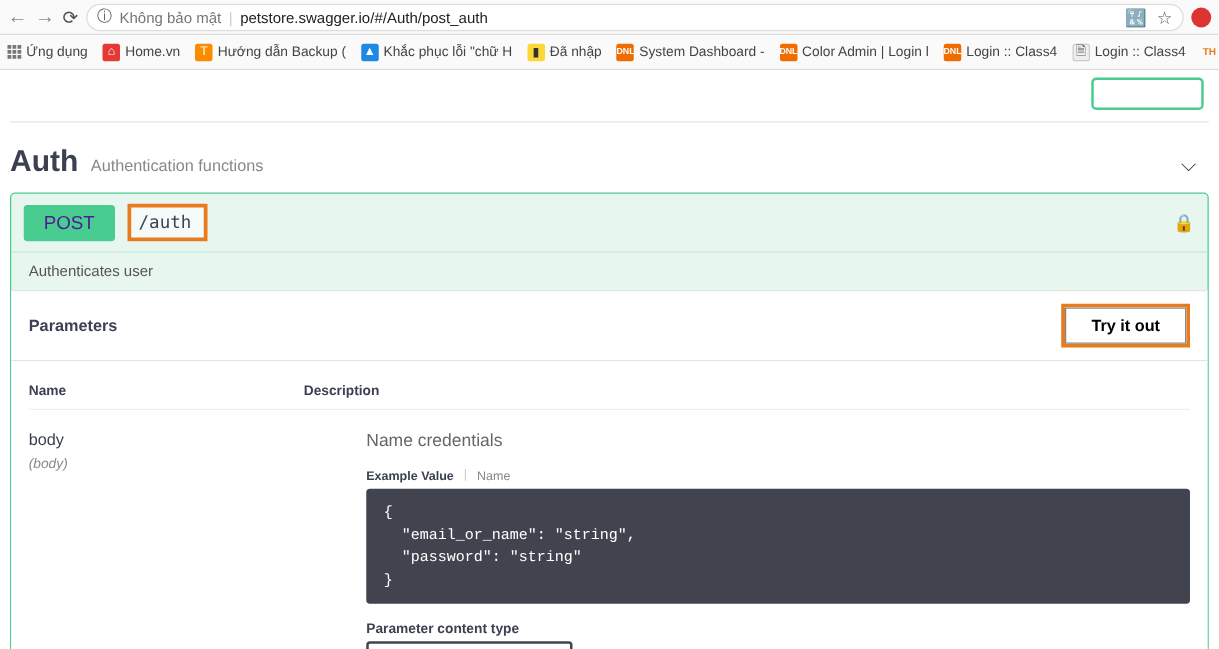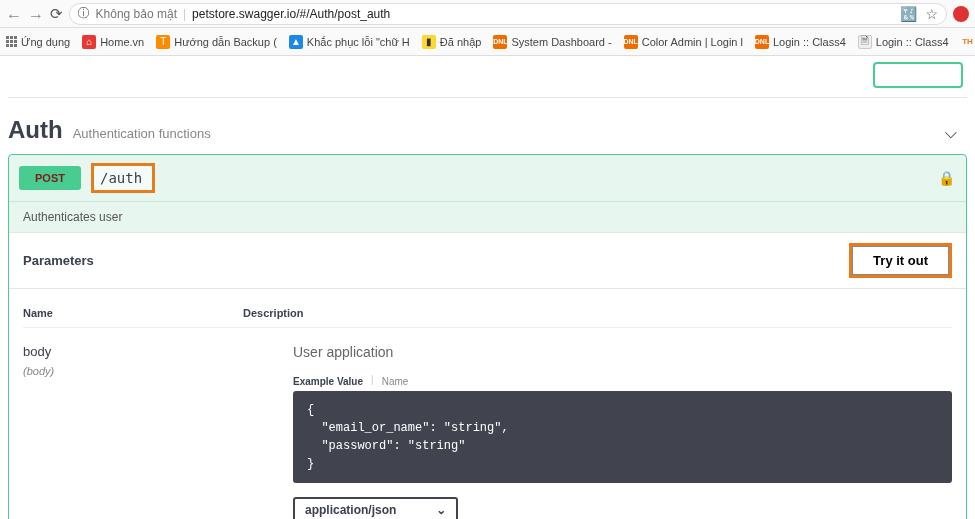--- a/index.html
+++ b/index.html
@@ -35,21 +35,21 @@
     .top-space { height: 36px; border-bottom: 1px solid #e5e5e5; margin-bottom: 14px; position: relative; }
     .top-btn-hint { position: absolute; right: 4px; top: 0; width: 90px; height: 26px; border: 2px solid #49cc90; border-radius: 4px; }
     
     .section-header { display: flex; align-items: baseline; gap: 10px; padding: 4px 0 10px; cursor: pointer; }
     .section-title { font-size: 24px; font-weight: 700; color: #3b4151; }
     .section-desc { font-size: 13px; color: #888; }
     .chevron { margin-left: auto; margin-right: 10px; font-size: 16px; color: #333; }
     
     .op-block { border: 1px solid #49cc90; border-radius: 4px; background: #e8f6f0; }
     .op-header { display: flex; align-items: center; padding: 8px 10px; gap: 10px; cursor: pointer; position: relative; }
-    .method-badge { background: #49cc90; color: #7f1d1d; font-weight: 700; font-size: 11px; padding: 6px 16px; border-radius: 3px; }
+    .method-badge { background: #49cc90; color: #4c1d95; font-weight: 400; font-size: 15px; padding: 6px 16px; border-radius: 3px; }
     .path-box { border: 3px solid #e87b1c; padding: 4px 10px 4px 6px; font-family: monospace; font-size: 14px; color: #3b4151; background: rgba(255,255,255,0.5); }
     .lock-icon { margin-left: auto; color: #aaa; font-size: 14px; }
     
     .op-summary { padding: 8px 14px; font-size: 12px; color: #555; border-top: 1px solid #c5e8d9; }
     
     .params-header { display: flex; align-items: center; padding: 10px 14px; background: #fff; border-top: 1px solid #e5e5e5; border-bottom: 1px solid #e5e5e5; }
     .params-title { font-weight: 700; font-size: 13px; color: #3b4151; }
     .try-btn { margin-left: auto; border: 3px solid #e87b1c; padding: 0; }
     .try-btn-inner { border: 1px solid #888; padding: 6px 20px; font-size: 13px; font-weight: 700; background: #fff; cursor: pointer; }
     
@@ -179,30 +179,31 @@
         <div class="col-name">Name</div>
         <div class="col-desc">Description</div>
       </div>
 
       <div class="param-row">
         <div class="param-name">
           <div class="pname">body</div>
           <div class="ptype">(body)</div>
         </div>
         <div class="param-desc">
-          <div class="pdesc-title">User application</div>
+          <div class="pdesc-title">Name credentials</div>
           <div class="tabs">
             <span class="tab active">Example Value</span>
             <span class="tab-sep">|</span>
             <span class="tab">Name</span>
           </div>
           <div class="code-block">{
   "email_or_name": "string",
   "password": "string"
 }</div>
+          <div class="content-type-label">Parameter content type</div>
           <div class="content-type-select">
             <span>application/json</span>
             <span class="select-chevron">⌄</span>
           </div>
         </div>
       </div>
     </div>
   </div>
 </div>
 

